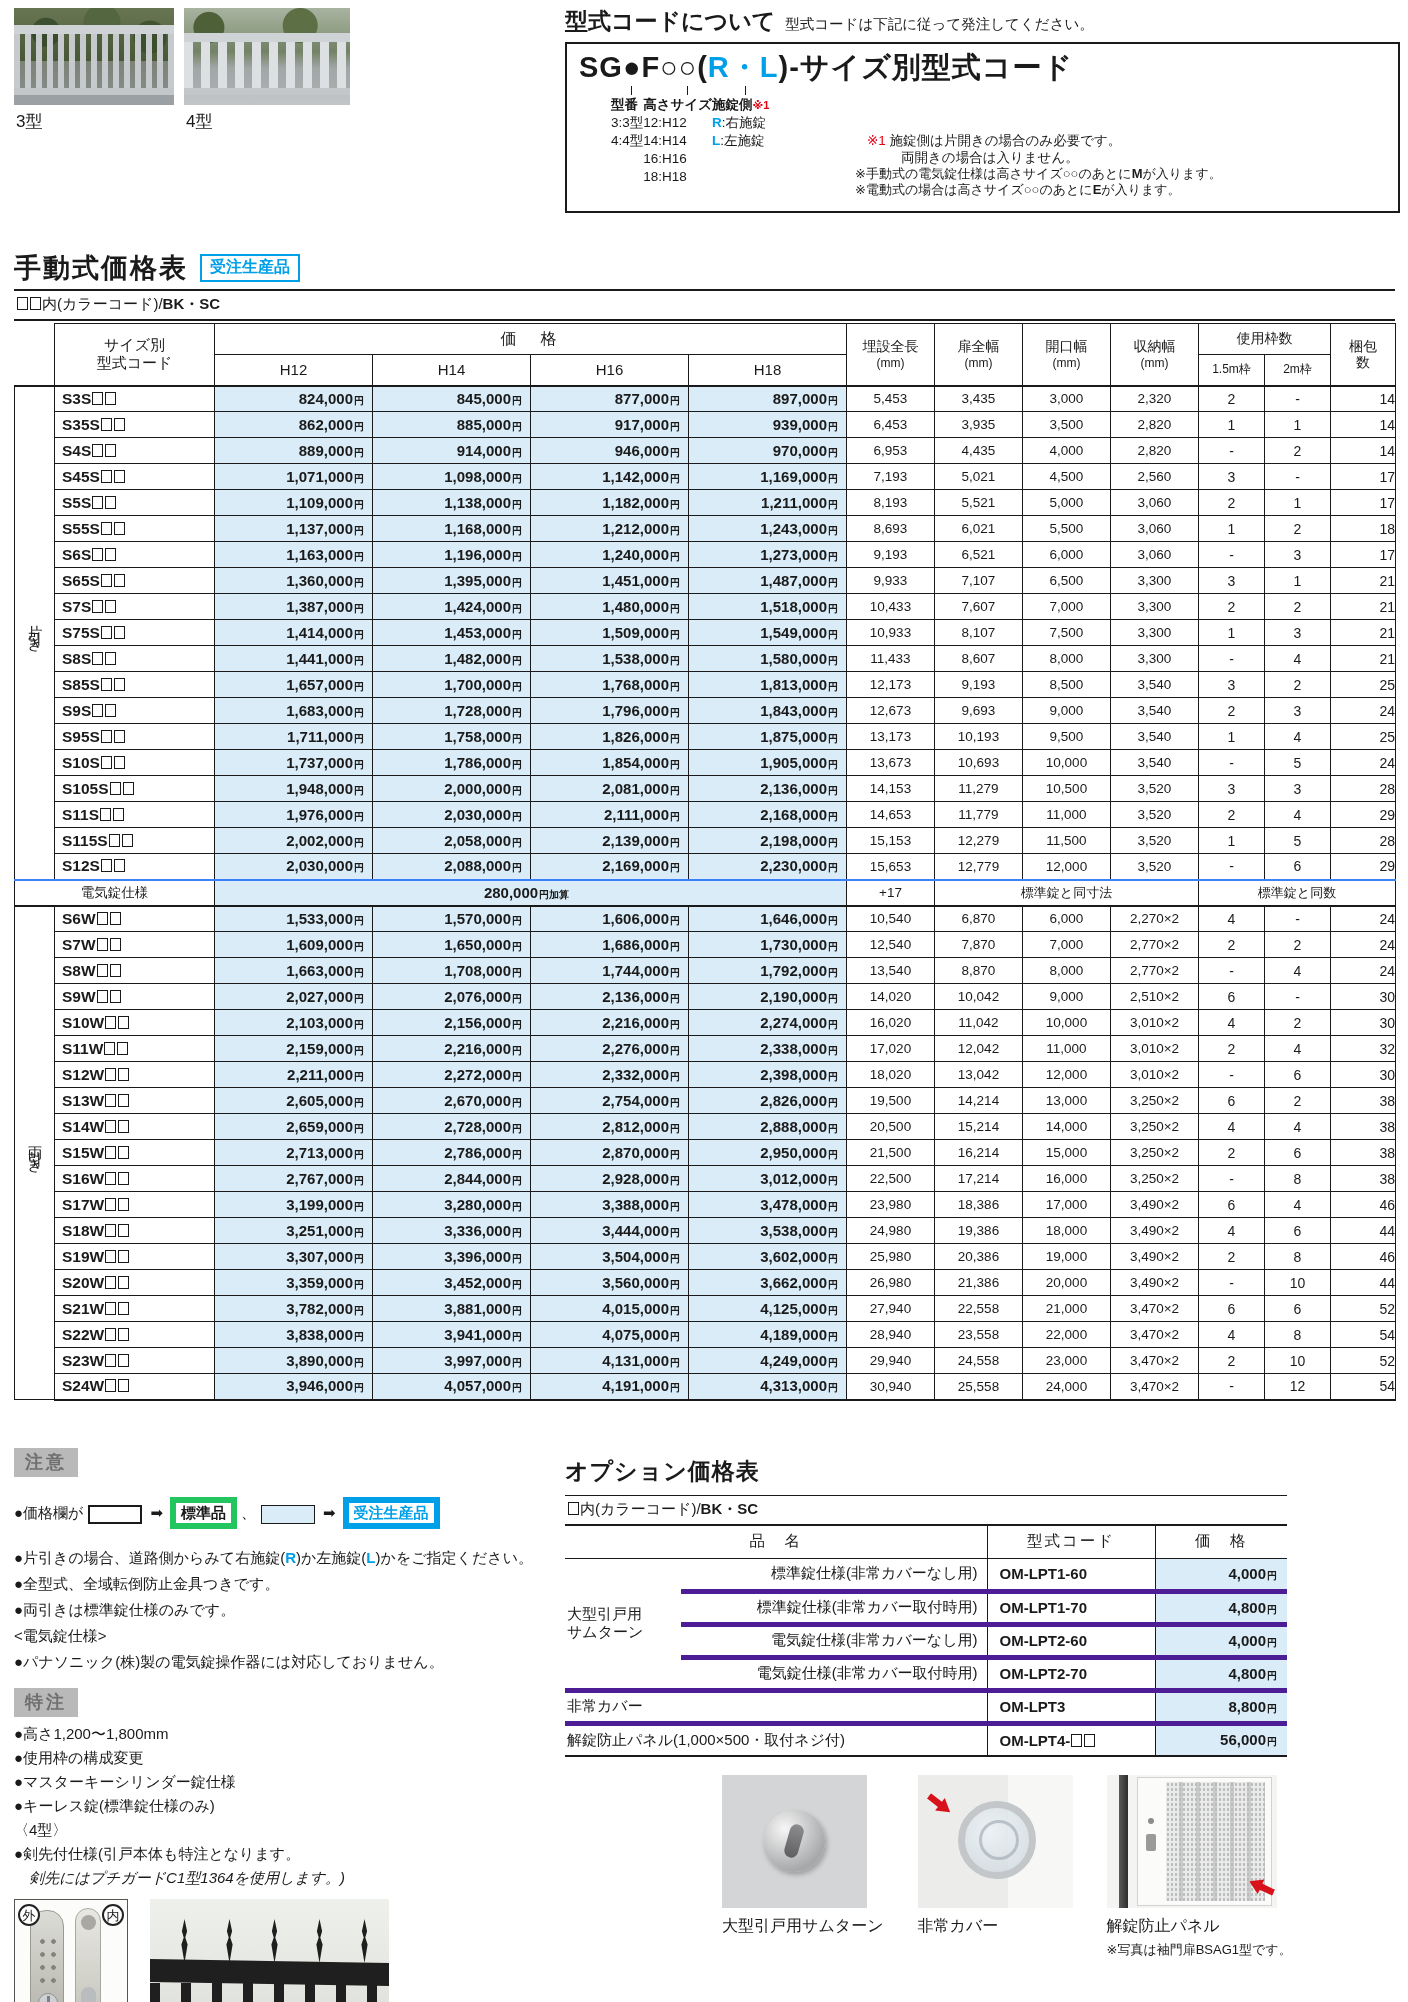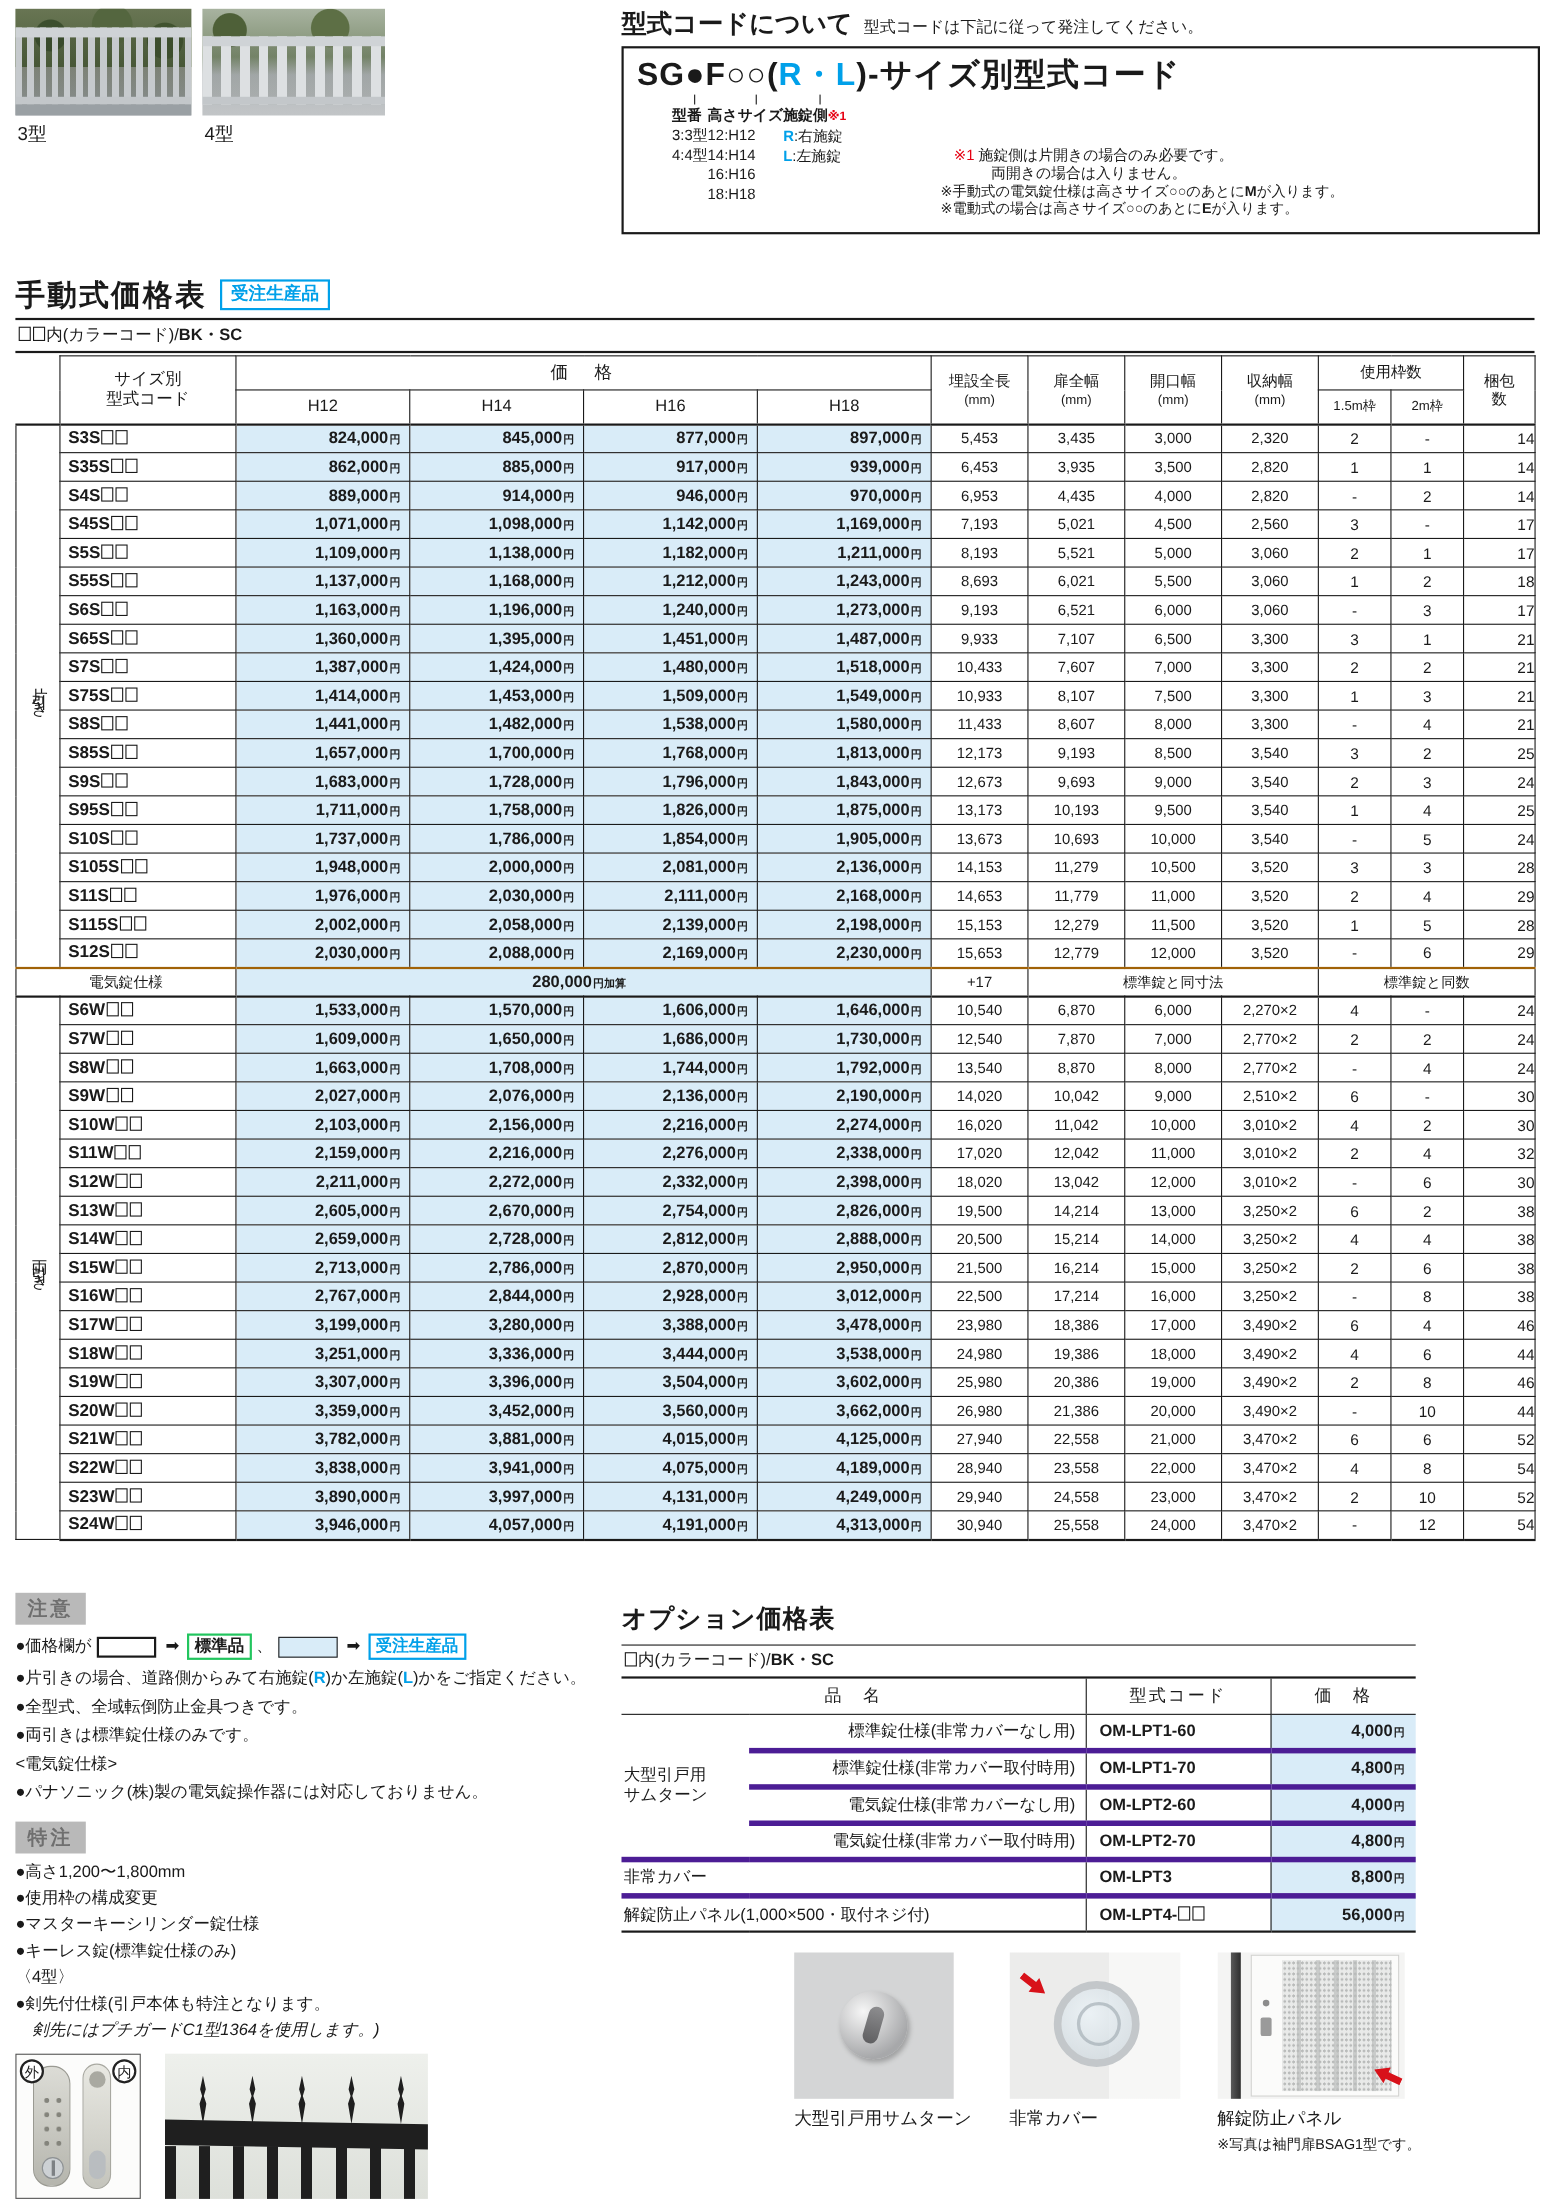--- a/index.html
+++ b/index.html
@@ -77,34 +77,34 @@
   .pt thead tr:last-child th { border-bottom:2px solid #1a1a1a; }
   .pt thead .sizecode, .pt thead .dimh, .pt thead .pakh { border-bottom:2px solid #1a1a1a; }
   .pt tbody td { height:26px; }
   .grp { writing-mode:vertical-rl; text-orientation:upright; letter-spacing:7px; font-size:15px; text-align:center; }
   .code { font-weight:bold; font-size:15.5px; padding-left:7px; }
   .price { background:#d9ecf8; text-align:right; padding-right:8px; font-weight:bold; font-size:15px; }
   .yen { font-size:10px; margin-left:1px; font-weight:bold; }
   .dim { text-align:center; font-size:13.5px; }
   .frm { text-align:center; font-size:14px; }
   .pak { text-align:right; font-size:14px; }
-  .denki td { border-top:2px solid #a16207; border-bottom:2px solid #1a1a1a; }
+  .denki td { border-top:2px solid #3b82f6; border-bottom:2px solid #1a1a1a; }
   .dlabel { font-size:13.5px; text-align:center; }
   .dprice { text-align:center; }
   .dtext { font-size:13px; text-align:center; }
   .pt tr.last td { border-bottom:2px solid #1a1a1a; }
 
   
   .bl-col { position:absolute; left:14px; top:1448px; width:548px; }
   .gbadge { display:inline-block; background:#b9b9b9; color:#6f6f6f; font-weight:bold; font-size:18px; padding:2px 11px 3px; letter-spacing:3px; }
   .note-line { font-size:15px; line-height:26px; }
   .legend-line { font-size:15px; line-height:30px; margin-top:4px; }
   .legend-box { display:inline-block; width:54px; height:19px; border:2px solid #1a1a1a; vertical-align:middle; margin:0 5px; }
   .legend-box.blue { background:#d9ecf8; border-width:1px; }
-  .boxed-label { display:inline-block; border:2px solid #22c55e; padding:0 5px 1px; font-weight:bold; line-height:19px; margin:4px 4px; }
+  .boxed-label { display:inline-block; border:6px solid #22c55e; padding:0 5px 1px; font-weight:bold; line-height:19px; margin:16px 4px; }
   .boxed-label.blue { border-color:#00a0e9; color:#00a0e9; }
   .arrowg { margin:0 3px; font-size:15px; }
   .sp-badge { margin-top:13px; }
   .sp-line { font-size:15px; line-height:24px; }
   .sp-line.indent { padding-left:15px;font-style:italic; }
   .sp-list { margin-top:5px; }
 
   
   .bl-photos { display:flex; gap:22px; margin-top:9px; }
   .photo-col .plabel { margin-top:7px; font-size:16px; }

